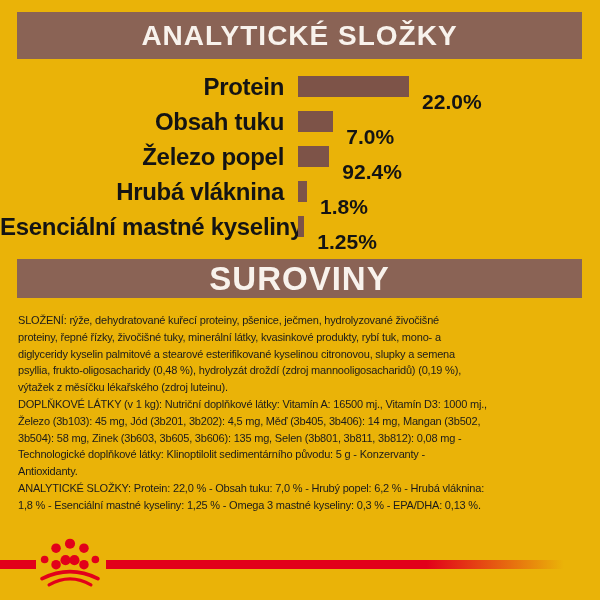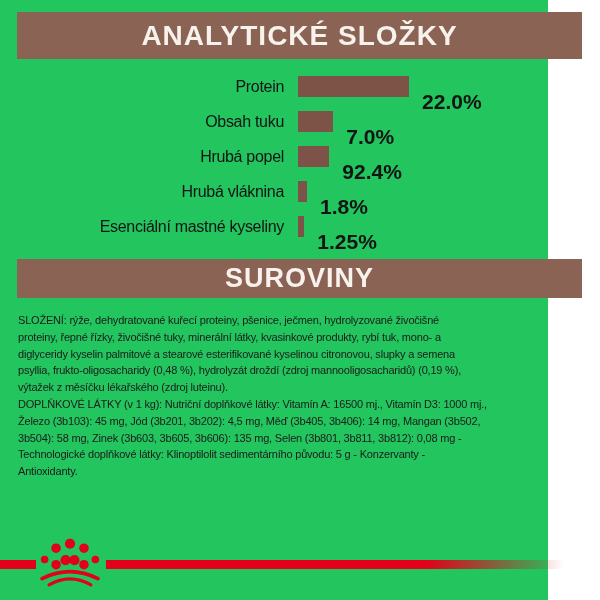--- a/index.html
+++ b/index.html
@@ -3,39 +3,39 @@
 <meta charset="utf-8">
 <style>
   html,body { margin:0; padding:0; }
   body {
     width:600px; height:600px;
     background:#ffffff;
     font-family:"Liberation Sans", sans-serif;
     position:relative;
     overflow:hidden;
   }
-  .page { position:absolute; inset:0; width:548px; height:600px; background:#22c55e; }
+  .page { position:absolute; inset:0; width:600px; height:600px; background:#eab308; }
 
   
   .section-header {
     position:absolute; left:17px; width:565px;
     background:#8a6355; color:#f8f2ec;
     font-weight:bold; text-align:center;
     display:flex; align-items:center; justify-content:center;
     letter-spacing:1px;
   }
   .hdr-analytic { top:12px; height:47px; font-size:28px; }
-  .hdr-suroviny { top:259px; height:39px; font-size:27px; }
+  .hdr-suroviny { top:259px; height:39px; font-size:33px; }
 
   
   .chart { position:absolute; top:69px; left:0; width:600px; }
   .chart-row { display:flex; align-items:center; height:35px; }
   .chart-label {
     width:284px; text-align:right;
-    font-weight:normal; font-size:16px; color:#141414;
+    font-weight:bold; font-size:24px; color:#141414;
     letter-spacing:-0.3px; white-space:nowrap;
   }
   .chart-bar { height:21px; margin-left:14px; flex:none; }
   .chart-value {
     margin-left:13px; font-weight:bold; font-size:21px; color:#141414;
     white-space:nowrap;
     margin-top:30px;
   }
 
   
@@ -71,21 +71,21 @@
         <div class="chart-label">Protein</div>
         <div class="chart-bar" style="width: 111.1px; background: rgb(125, 83, 72);"></div>
         <div class="chart-value">22.0%</div>
       </div>
       <div class="chart-row">
         <div class="chart-label">Obsah tuku</div>
         <div class="chart-bar" style="width: 35.35px; background: rgb(125, 83, 72);"></div>
         <div class="chart-value">7.0%</div>
       </div>
       <div class="chart-row">
-        <div class="chart-label">Hrubá popel</div>
+        <div class="chart-label">Železo popel</div>
         <div class="chart-bar" style="width: 31.31px; background: rgb(125, 83, 72);"></div>
         <div class="chart-value">92.4%</div>
       </div>
       <div class="chart-row">
         <div class="chart-label">Hrubá vláknina</div>
         <div class="chart-bar" style="width: 9.09px; background: rgb(125, 83, 72);"></div>
         <div class="chart-value">1.8%</div>
       </div>
       <div class="chart-row">
         <div class="chart-label">Esenciální mastné kyseliny</div>
@@ -102,20 +102,22 @@
     <p>SLOŽENÍ: rýže, dehydratované kuřecí proteiny, pšenice, ječmen, hydrolyzované živočišné
 proteiny, řepné řízky, živočišné tuky, minerální látky, kvasinkové produkty, rybí tuk, mono- a
 diglyceridy kyselin palmitové a stearové esterifikované kyselinou citronovou, slupky a semena
 psyllia, frukto-oligosacharidy (0,48 %), hydrolyzát droždí (zdroj mannooligosacharidů) (0,19 %),
 výtažek z měsíčku lékařského (zdroj luteinu).</p>
     <p>DOPLŇKOVÉ LÁTKY (v 1 kg): Nutriční doplňkové látky: Vitamín A: 16500 mj., Vitamín D3: 1000 mj.,
 Železo (3b103): 45 mg, Jód (3b201, 3b202): 4,5 mg, Měď (3b405, 3b406): 14 mg, Mangan (3b502,
 3b504): 58 mg, Zinek (3b603, 3b605, 3b606): 135 mg, Selen (3b801, 3b811, 3b812): 0,08 mg -
 Technologické doplňkové látky: Klinoptilolit sedimentárního původu: 5 g - Konzervanty -
 Antioxidanty.</p>
+    <p>ANALYTICKÉ SLOŽKY: Protein: 22,0 % - Obsah tuku: 7,0 % - Hrubý popel: 6,2 % - Hrubá vláknina:
+1,8 % - Esenciální mastné kyseliny: 1,25 % - Omega 3 mastné kyseliny: 0,3 % - EPA/DHA: 0,13 %.</p>
   </div>
 
   <div class="red-line-left"></div>
   <svg class="crown" viewBox="0 0 100 82" aria-hidden="true">
     <g fill="#e2001a">
       <circle cx="10" cy="34" r="6"></circle>
       <circle cx="28" cy="16" r="7.5"></circle>
       <circle cx="50" cy="9" r="8"></circle>
       <circle cx="72" cy="16" r="7.5"></circle>
       <circle cx="90" cy="34" r="6"></circle>

